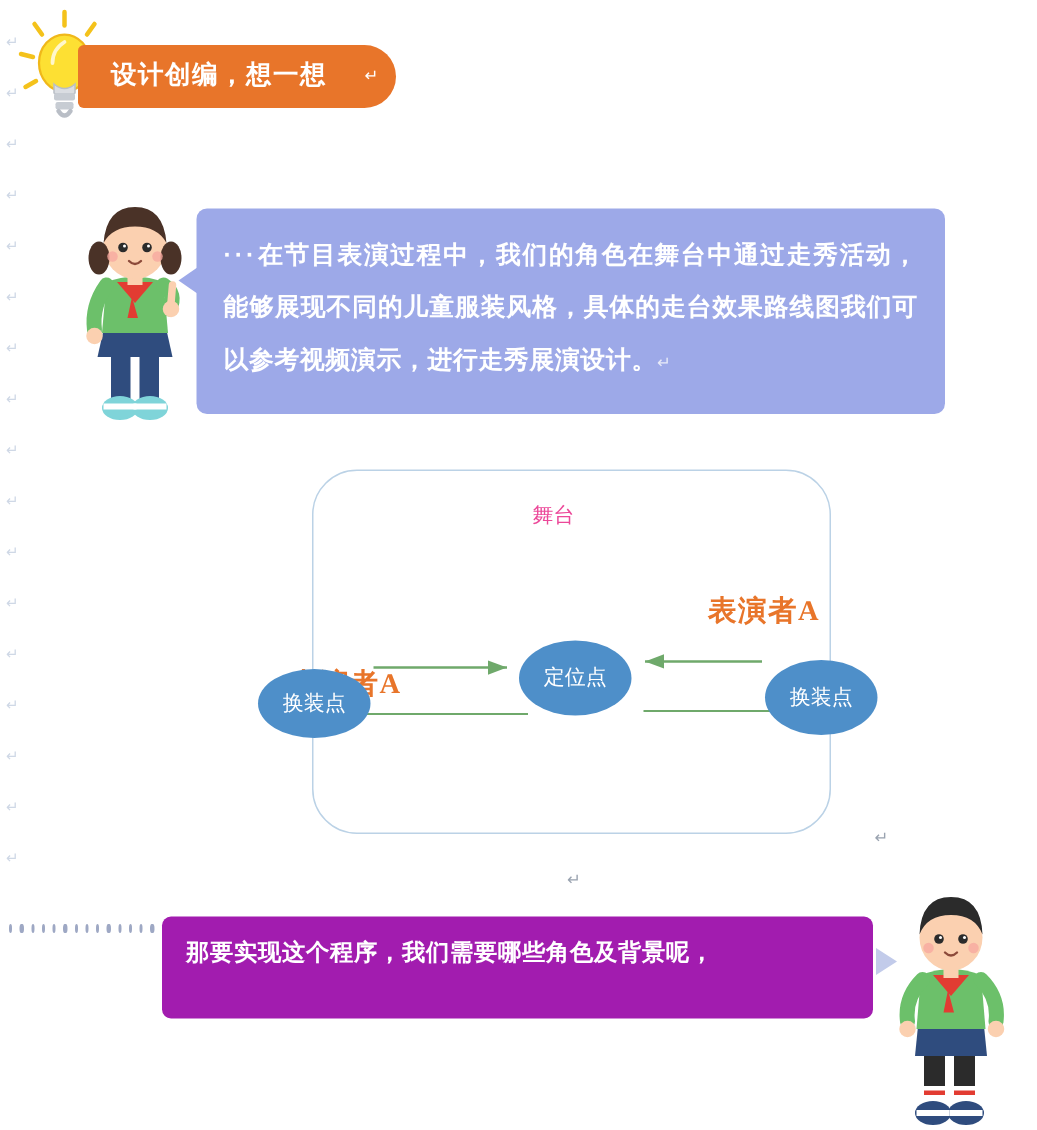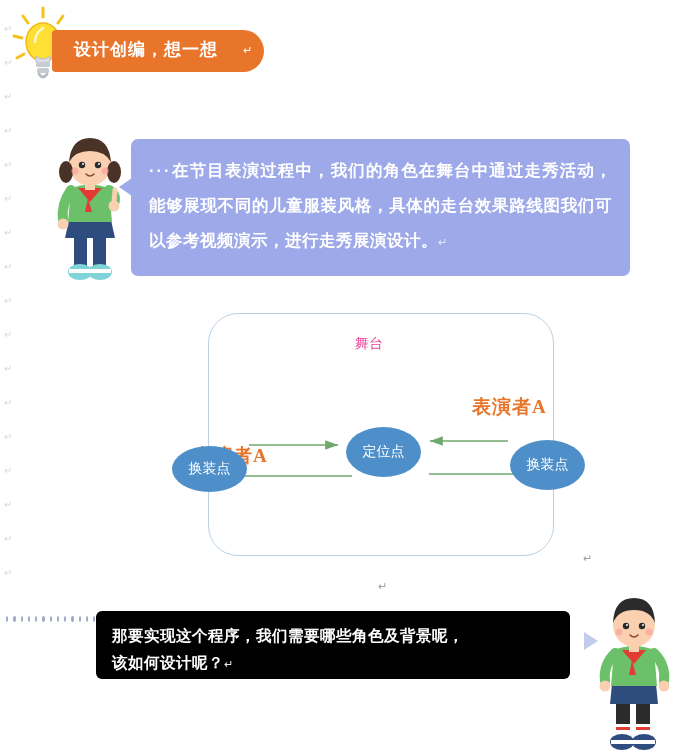--- a/index.html
+++ b/index.html
@@ -207,25 +207,25 @@
     display: block;
     width: 6px;
     height: 6px;
     border-radius: 50%;
     background: #9EA8C4;
   }
 
   
   .bubble-bottom {
     position: absolute;
-    left: 96px;
+    left: 108px;
     top: 611px;
     width: 474px;
     height: 68px;
-    background: #000000;
+    background: #a21caf;
     border-radius: 6px;
     box-sizing: border-box;
     padding: 11px 16px;
   }
   .bubble-bottom-tail {
     position: absolute;
     left: 584px;
     top: 632px;
     width: 0;
     height: 0;
@@ -391,23 +391,20 @@
     <i></i>
     <i></i>
     <i></i>
     <i></i>
     <i></i>
 </div>
 
 <div class="bubble-bottom-tail"></div>
 <div class="bubble-bottom">
   <div class="bubble-bottom-text">那要实现这个程序，我们需要哪些角色及背景呢，</div>
-  <div class="bubble-bottom-text">
-    <span>该如何设计呢？</span><span class="pilcrow">↵</span>
-  </div>
 </div>
 
 <div class="boy">
   <svg width="96" height="157" viewBox="0 0 96 157">
 
     <rect x="30" y="104" width="14" height="30" fill="#2B2B2B"></rect>
     <rect x="50" y="104" width="14" height="30" fill="#2B2B2B"></rect>
 
     <rect x="30" y="128" width="14" height="11" fill="#ffffff"></rect>
     <rect x="50" y="128" width="14" height="11" fill="#ffffff"></rect>

